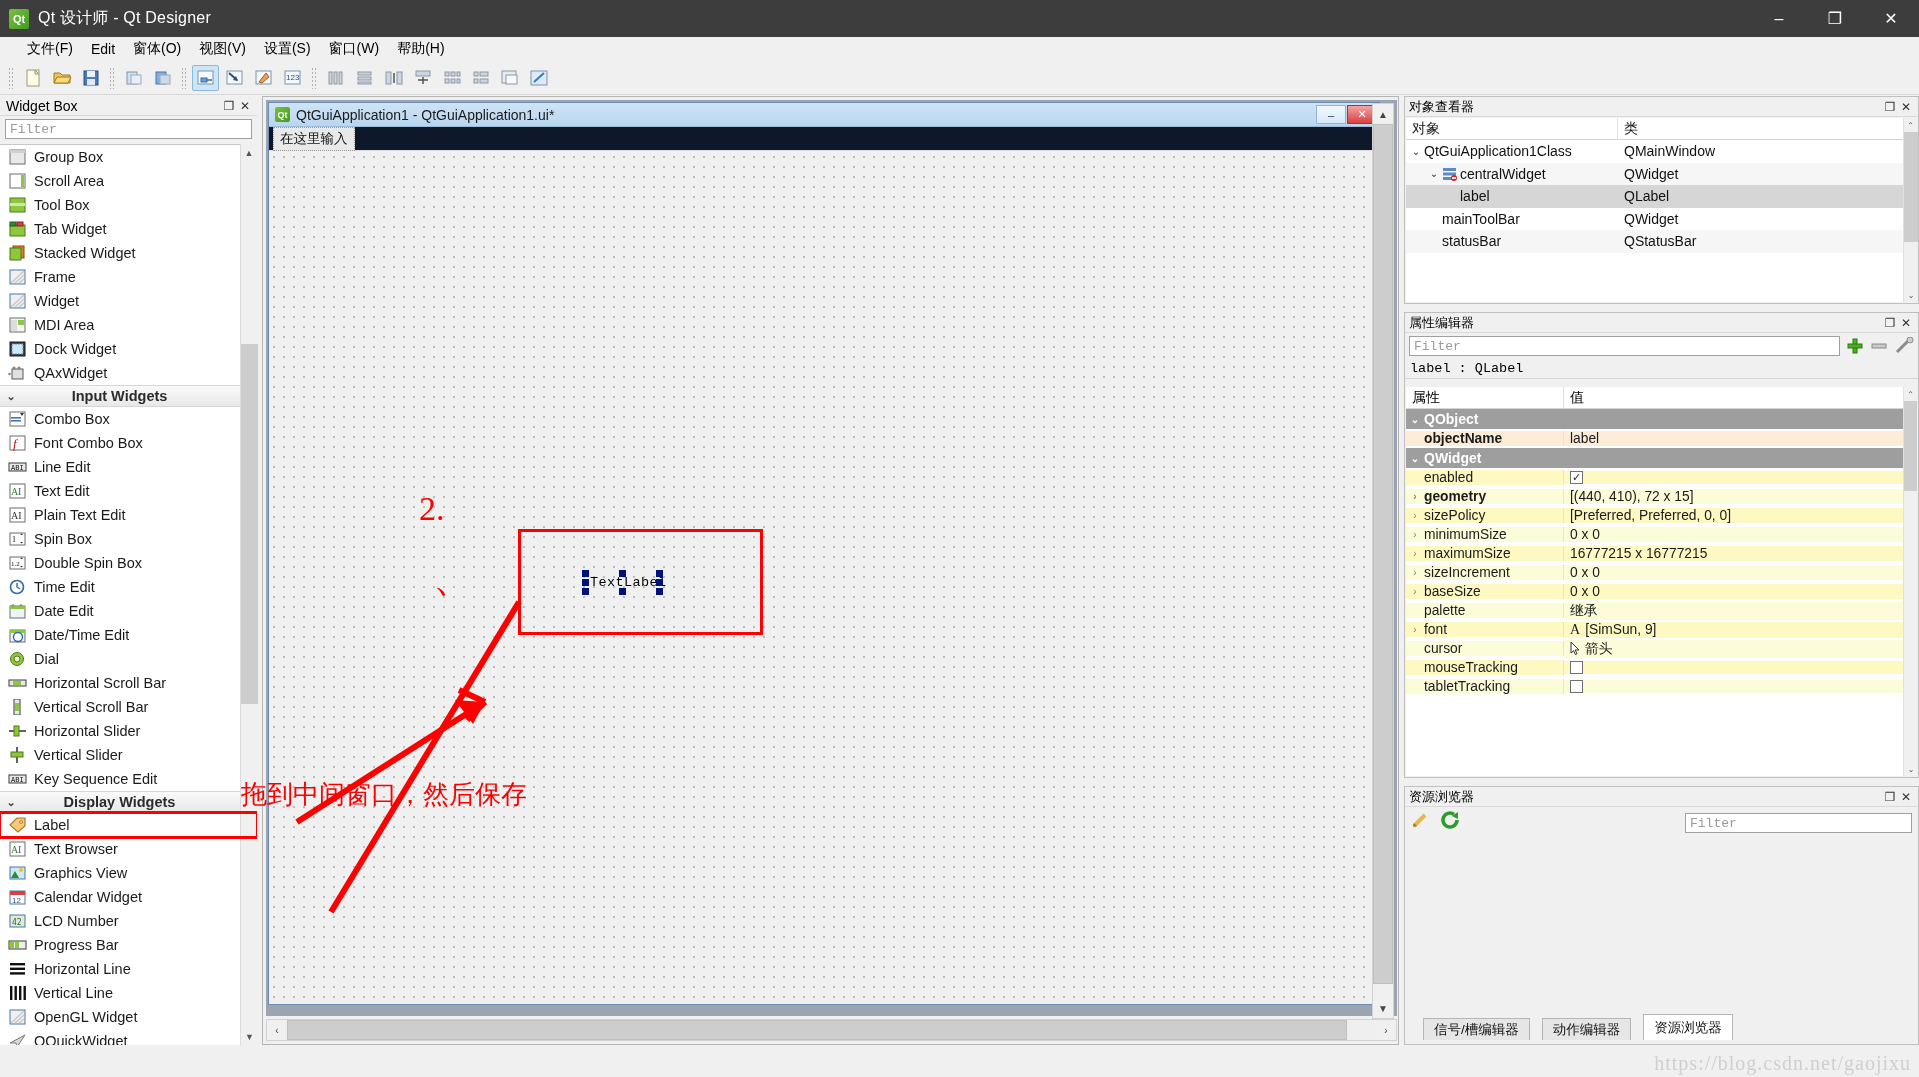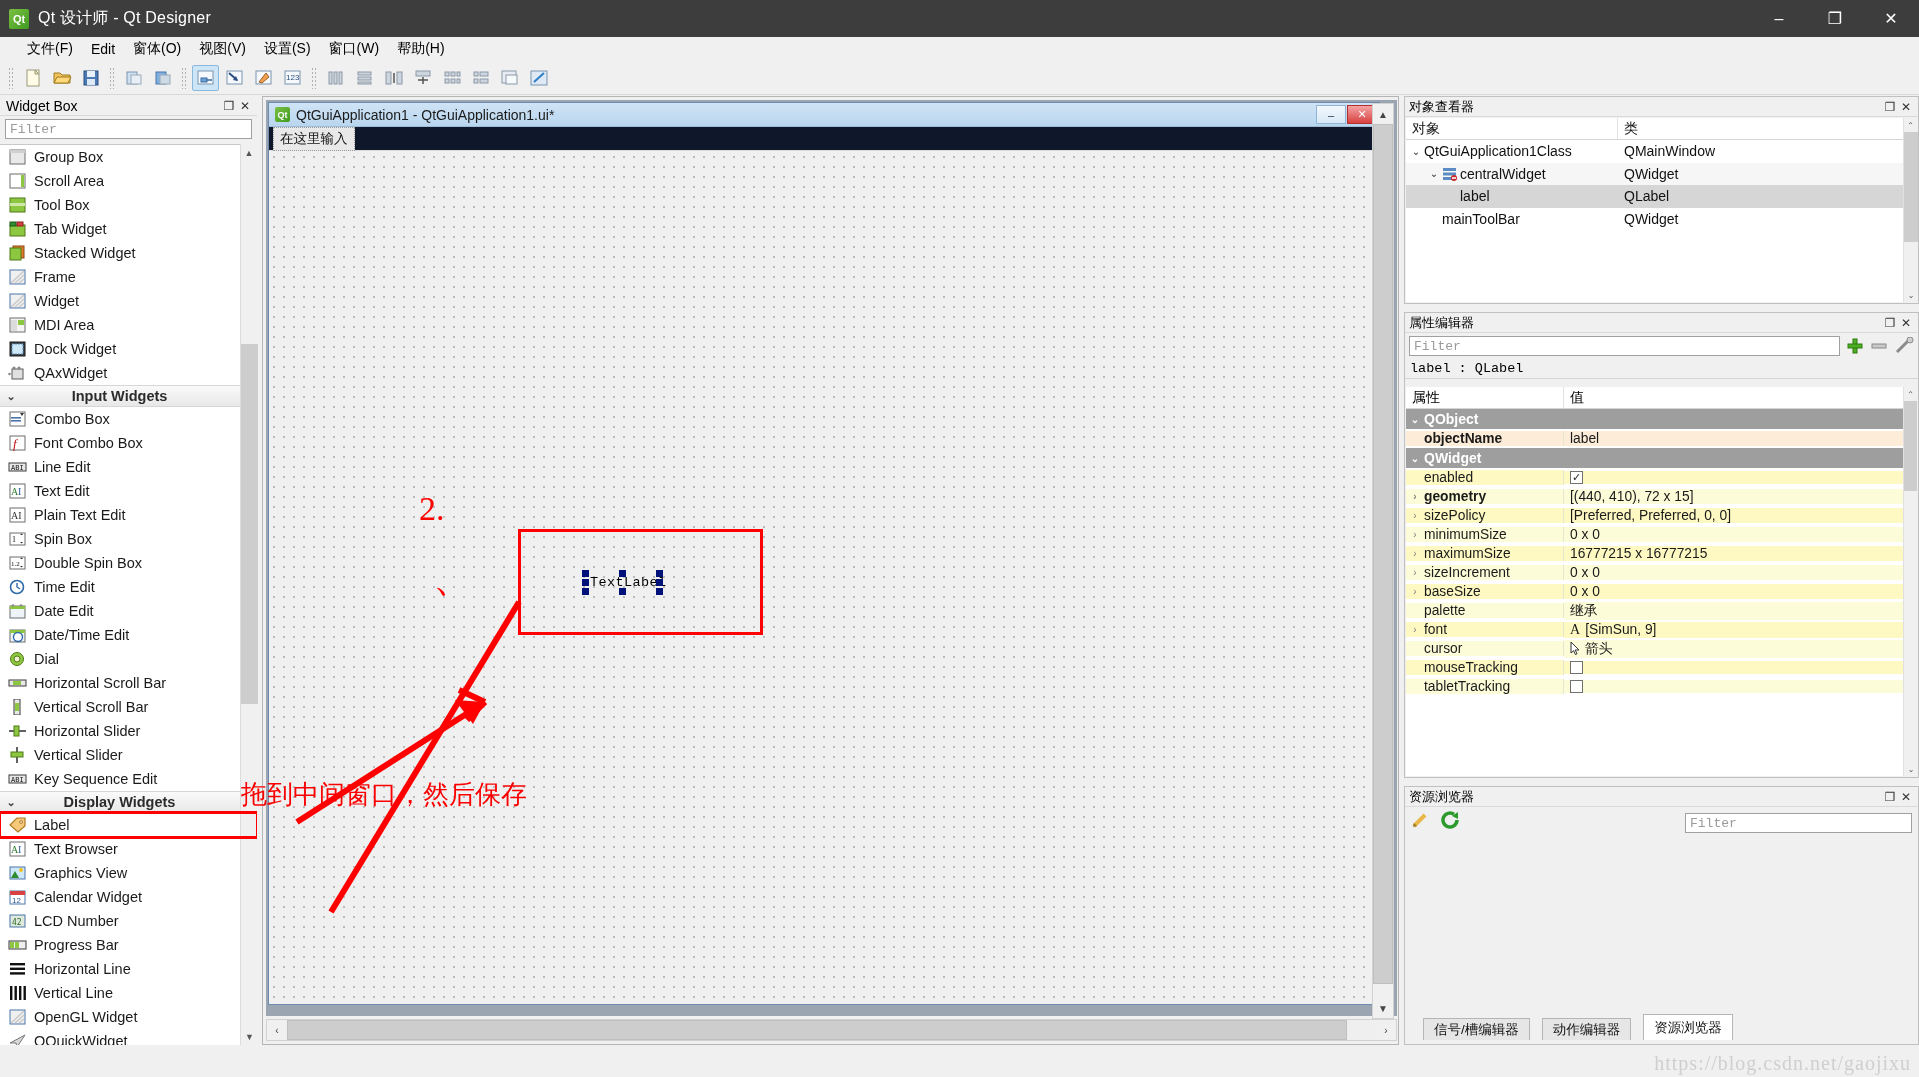--- a/index.html
+++ b/index.html
@@ -926,20 +926,27 @@
               <span>label</span>
             </div>
             <div class="c2">QLabel</div>
           </div>
           <div class="tree-row">
             <div class="c1" style="padding-left: 20px;">
               <span class="chev-cell"></span>
               <span>mainToolBar</span>
             </div>
             <div class="c2">QWidget</div>
+          </div>
+          <div class="tree-row alt">
+            <div class="c1" style="padding-left: 20px;">
+              <span class="chev-cell"></span>
+              <span>statusBar</span>
+            </div>
+            <div class="c2">QStatusBar</div>
           </div>
         </div>
       <div class="scroll-v-thin">
         <div class="a">⌃</div>
         <div class="th" style="top:14px; height:110px;"></div>
         <div class="a bot">⌄</div>
       </div>
     </div>
   </div>
 

